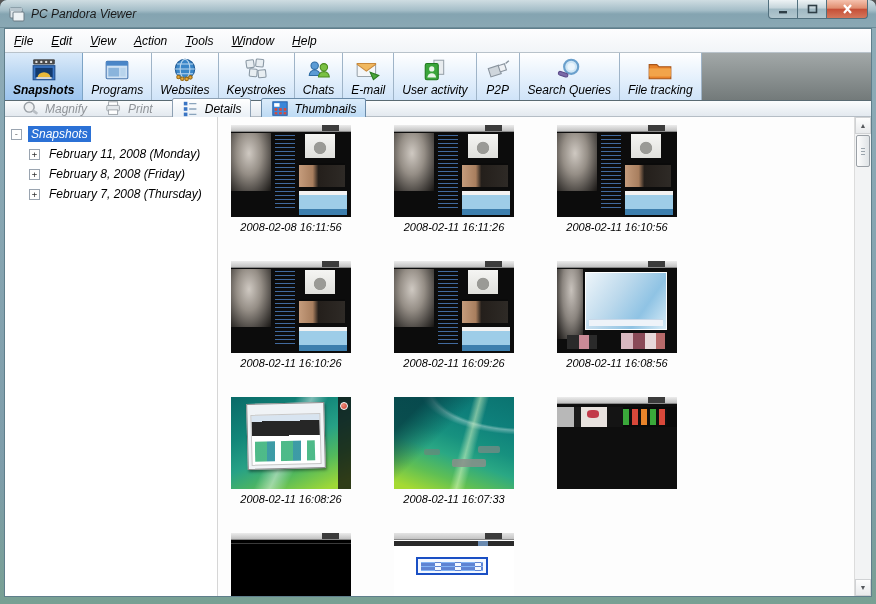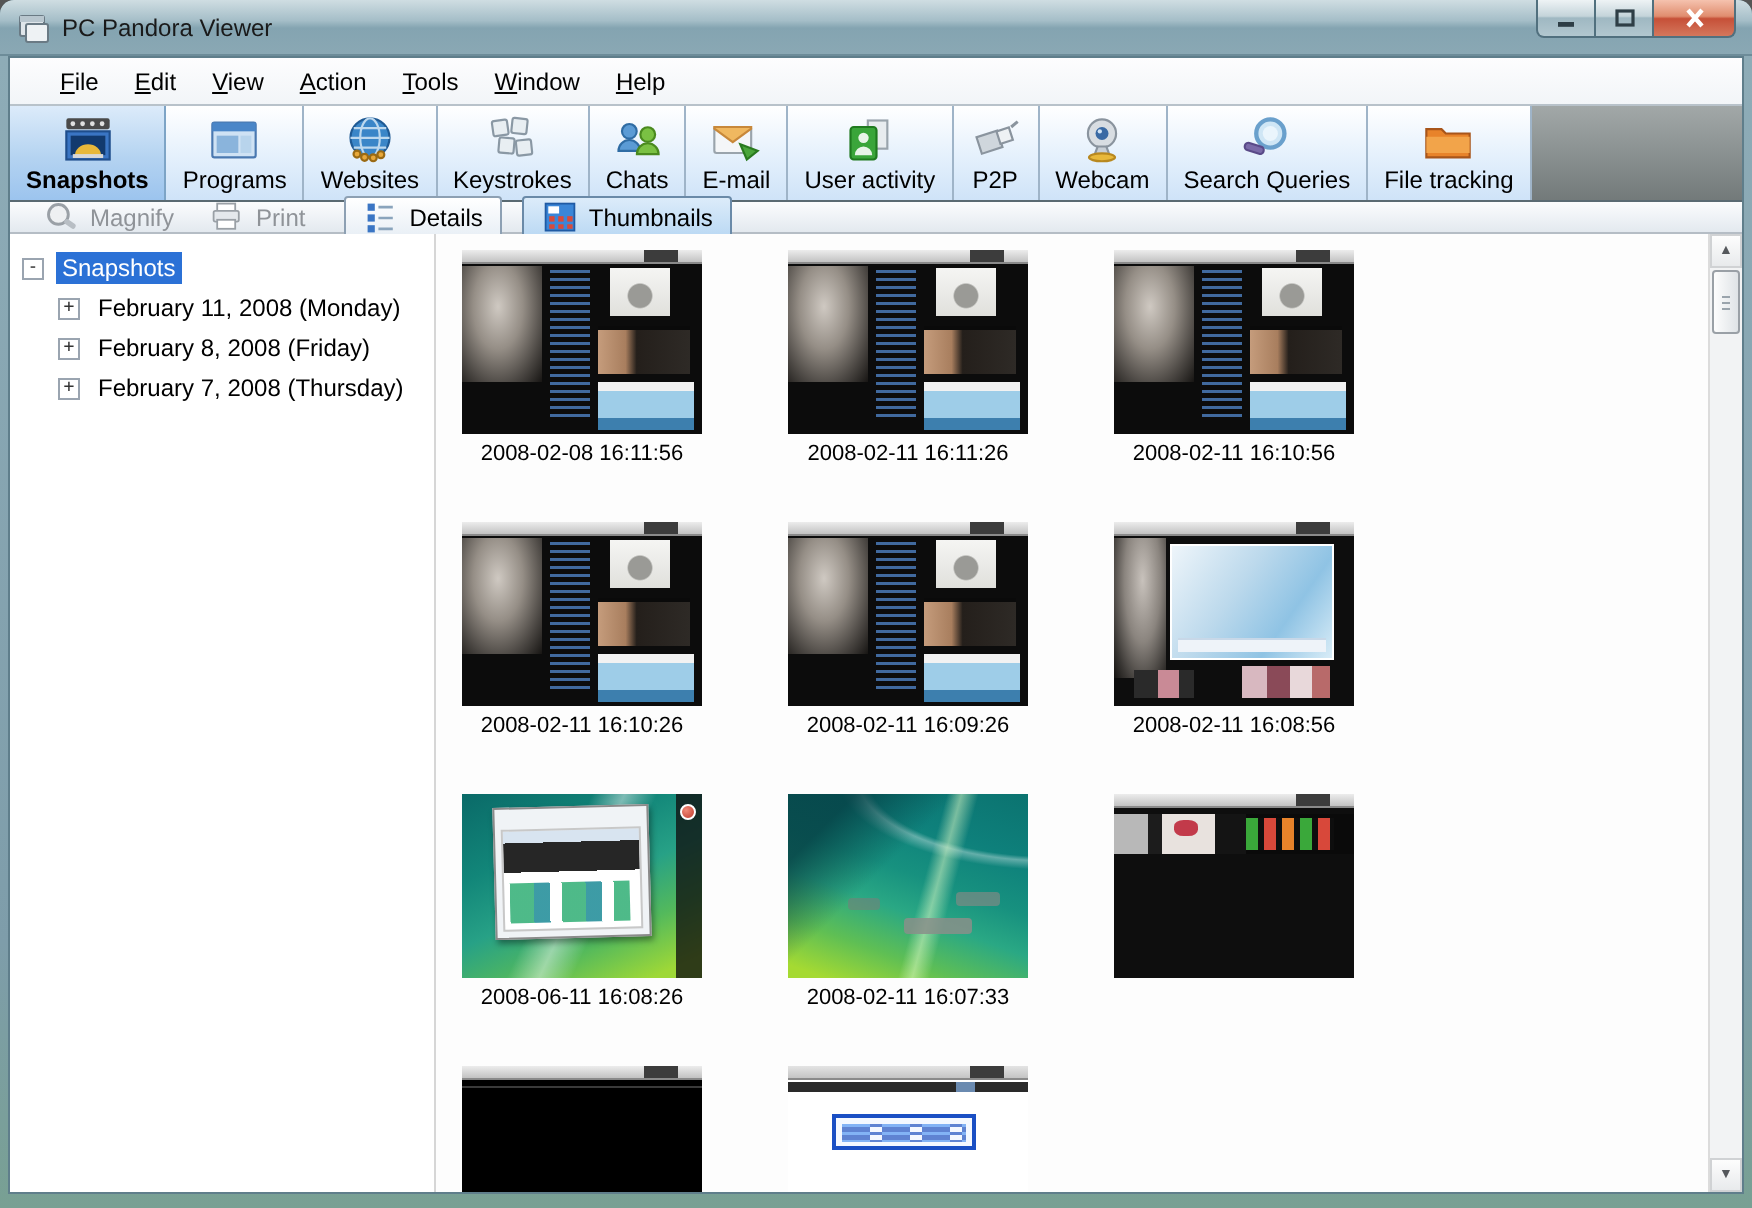--- a/index.html
+++ b/index.html
@@ -3,20 +3,21 @@
 <meta charset="utf-8">
 <style>
   * { box-sizing: border-box; margin: 0; padding: 0; }
   html,body { width:876px; height:604px; font-family:"Liberation Sans", sans-serif; }
   body { background:#555; }
 
   .window{
     position:relative; width:876px; height:604px;
     border-radius:7px 7px 0 0; overflow:hidden;
     background:linear-gradient(180deg,#8fadb8 0%,#7e9daa 78%,#78a093 100%);
+    font-style:italic;
   }
 
   
   .titlebar{
     position:absolute; top:0; left:0; right:0; height:28px;
     background:linear-gradient(180deg,#cfdde2 0%,#a5bec8 38%,#84a4b1 52%,#8aa8b4 100%);
     border-radius:7px 7px 0 0;
     display:flex; align-items:center; padding-left:9px;
     border-bottom:1px solid #6d8c99;
   }
@@ -37,21 +38,21 @@
   
   .client{
     position:absolute; top:28px; left:4px; right:4px; bottom:7px;
     background:#fff; display:flex; flex-direction:column;
     border:1px solid #5f7e8b;
   }
 
   
   .menubar{
     height:23px; background:linear-gradient(180deg,#fdfdfe,#f2f5f8);
-    display:flex; align-items:center; padding-left:16px;
+    display:flex; align-items:center; 
     font-size:12px; color:#000; flex:0 0 auto;
   }
   .menu-item{ padding:3px 9px; cursor:default; }
 
   
   .tabbar{
     height:49px; display:flex; flex:0 0 auto;
     border-top:1px solid #b8c2ca; border-bottom:1px solid #5a6a72;
     background:linear-gradient(180deg,#a2a8a8,#737a7a);
   }
@@ -363,30 +364,20 @@
         <div class="tab">
           <svg class="ticon" viewBox="0 0 24 24">
             <rect x="4" y="9" width="10" height="8" fill="#cfd6dc" stroke="#8a949e" transform="rotate(-18 9 13)"></rect>
             <rect x="13" y="7" width="6" height="6" fill="#eef1f4" stroke="#8a949e" transform="rotate(-18 16 10)"></rect>
             <path d="M19 6 l3 -2.5" stroke="#8a949e" fill="none" stroke-width="1.4"></path>
           </svg>
           <span>P2P</span>
         </div>
         <div class="tab">
           <svg class="ticon" viewBox="0 0 24 24">
-            <circle cx="12" cy="9" r="6.5" fill="#d8dde2" stroke="#8a949e"></circle>
-            <circle cx="12" cy="9" r="3" fill="#3a6aa4"></circle>
-            <circle cx="11" cy="8" r="1" fill="#cfe2f4"></circle>
-            <path d="M10 15 h4 l1.5 4 h-7 z" fill="#c8cfd6" stroke="#8a949e"></path>
-            <ellipse cx="12" cy="20" rx="6" ry="1.8" fill="#e8b83a" stroke="#b8881f"></ellipse>
-          </svg>
-          <span>Webcam</span>
-        </div>
-        <div class="tab">
-          <svg class="ticon" viewBox="0 0 24 24">
             <circle cx="14" cy="9" r="6.5" fill="#cfe6f5" stroke="#6aa0cc" stroke-width="2"></circle>
             <circle cx="14" cy="9" r="3.5" fill="#eaf5fc"></circle>
             <rect x="2" y="14" width="9" height="3.4" rx="1.6" transform="rotate(18 6 16)" fill="#7a6aa8" stroke="#5a4a88"></rect>
           </svg>
           <span>Search Queries</span>
         </div>
         <div class="tab">
           <svg class="ticon" viewBox="0 0 24 24">
             <path d="M2 7 l7 0 2 2 11 0 0 11 -20 0 z" fill="#e8832a" stroke="#a8551a"></path>
             <path d="M2 10.5 l20 0 0 7.5 -20 0 z" fill="#f2a44a"></path>
@@ -533,21 +524,21 @@
             </div>
             <div class="cell">
               <div class="timg kind-desktop-explorer">
                 <i class="l1"></i>
                 <i class="l2"></i>
                 <i class="l3"></i>
                 <i class="l4"></i>
                 <i class="l5"></i>
                 <i class="l6"></i>
               </div>
-              <div class="caption">2008-06-11 16:08:26</div>
+              <div class="caption">2008-02-11 16:08:26</div>
             </div>
             <div class="cell">
               <div class="timg kind-desktop-aurora">
                 <i class="l1"></i>
                 <i class="l2"></i>
                 <i class="l3"></i>
                 <i class="l4"></i>
                 <i class="l5"></i>
                 <i class="l6"></i>
               </div>

